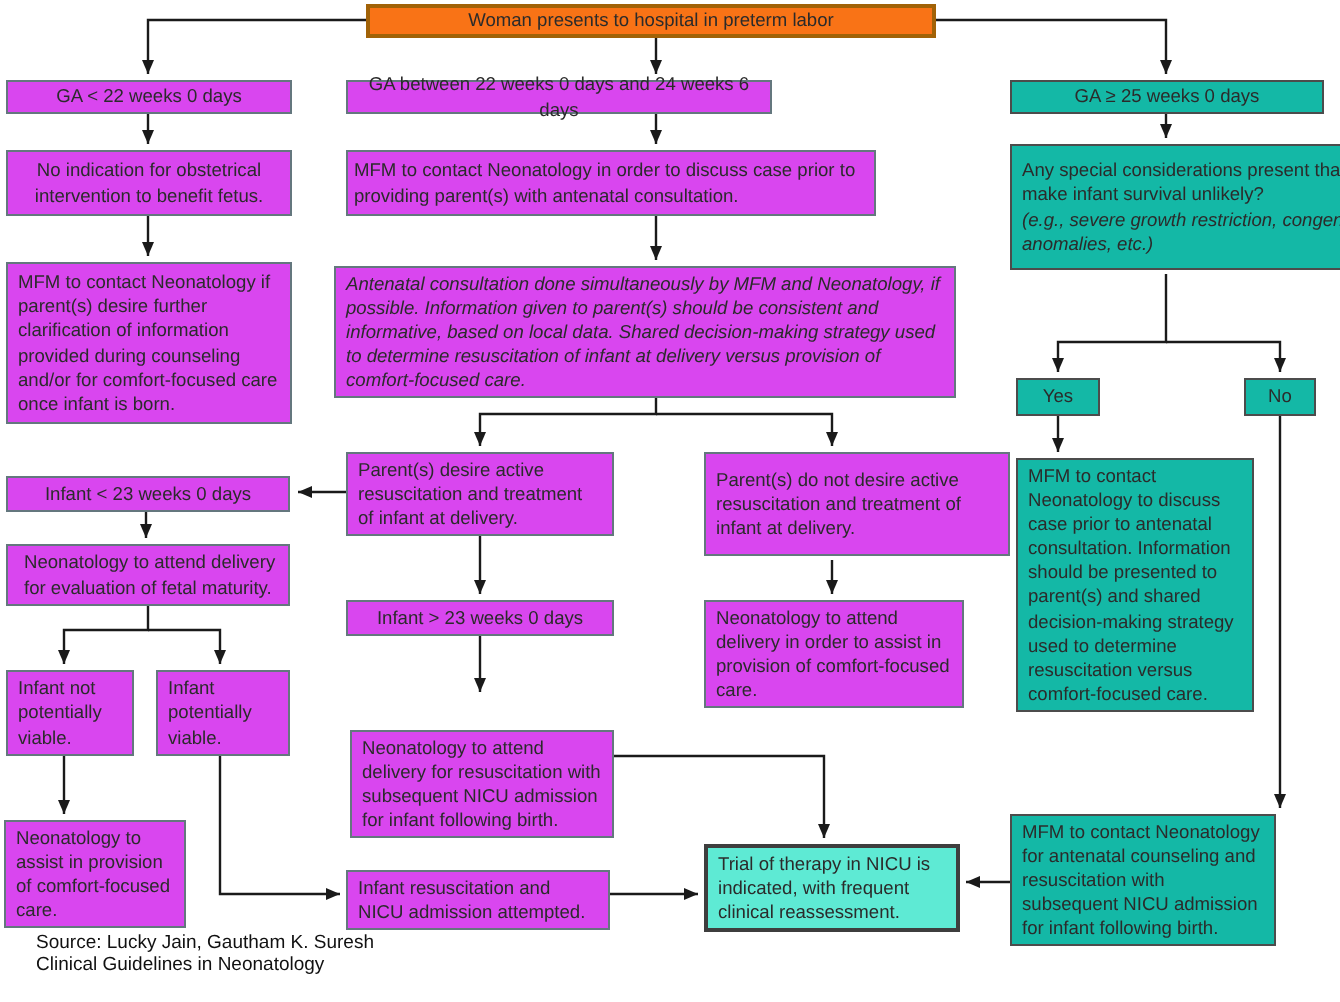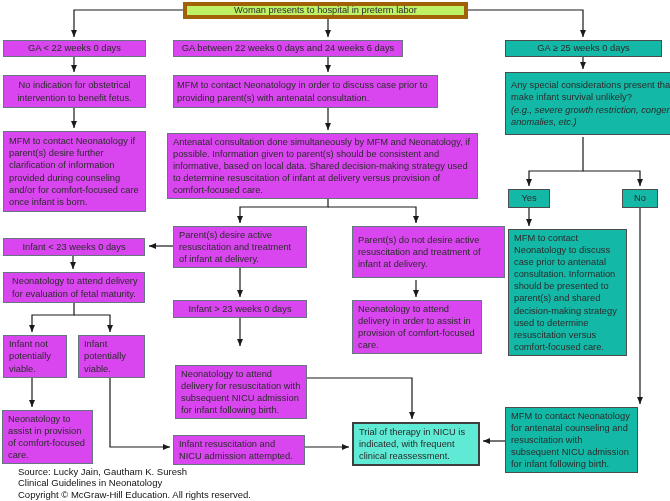--- a/index.html
+++ b/index.html
@@ -3,21 +3,21 @@
 <meta charset="utf-8">
 <style>
   html,body{margin:0;padding:0;background:#ffffff;}
   .stage{position:relative;width:670px;height:501px;background:#ffffff;overflow:hidden;
          font-family:"Liberation Sans", sans-serif;}
   svg.wires{position:absolute;left:0;top:0;width:670px;height:501px;}
   .box{position:absolute;box-sizing:border-box;display:flex;align-items:center;
        padding:2px 5px;font-size:9.3px;line-height:12.1px;color:#2b2b2b;}
   .blue{background:#d946ef;border:1px solid #64777e;}
   .gray{background:#14b8a6;border:1px solid #4c4c4c;}
-  .teal{background:#bef264;border:4px solid #a16207;}
+  .teal{background:#f97316;border:2px solid #a16207;}
   .trial{background:#5eead4;border:2px solid #3e3e3e;}
   .center{justify-content:center;text-align:center;}
   .example{display:block;font-style:italic;}
   .footer{position:absolute;left:18px;top:466px;font-size:9.5px;line-height:11.3px;color:#111;}
 </style>
 </head>
 <body>
 
 <div class="stage">
 
@@ -58,21 +58,21 @@
   </svg>
 
   <div class="box teal center" style="left:183px;top:2px;width:285px;height:17px;">
       <span>Woman presents to hospital in preterm labor</span>
     </div>
 
   <div class="box blue center" style="left:3px;top:40px;width:143px;height:17px;">
       <span>GA &lt; 22 weeks 0 days</span>
     </div>
 
-  <div class="box blue center" style="left:173px;top:40px;width:230px;height:17px;">
+  <div class="box blue center" style="left:173px;top:40px;width:213px;height:17px;">
       <span>GA between 22 weeks 0 days and 24 weeks 6 days</span>
     </div>
 
   <div class="box gray center" style="left:505px;top:40px;width:157px;height:17px;">
       <span>GA ≥ 25 weeks 0 days</span>
     </div>
 
   <div class="box blue center" style="left:3px;top:75px;width:143px;min-height:33px;">
       <span>No indication for obstetrical intervention to benefit fetus.</span>
     </div>
@@ -82,21 +82,21 @@
     </div>
 
   <div class="box gray" style="left:505px;top:72px;width:189px;min-height:63px;">
       <span><span>Any special considerations present that make infant survival unlikely?</span><span class="example">(e.g., severe growth restriction, congenital anomalies, etc.)</span></span>
     </div>
 
   <div class="box blue" style="left:3px;top:131px;width:143px;min-height:81px;">
       <span>MFM to contact Neonatology if parent(s) desire further clarification of information provided during counseling and/or for comfort-focused care once infant is born.</span>
     </div>
 
-  <div class="box blue" style="left:167px;top:133px;width:311px;min-height:63px;">
+  <div class="box blue" style="left:167px;top:133px;width:311px;min-height:63px;font-style:italic;">
       <span>Antenatal consultation done simultaneously by MFM and Neonatology, if possible. Information given to parent(s) should be consistent and informative, based on local data. Shared decision-making strategy used to determine resuscitation of infant at delivery versus provision of comfort-focused care.</span>
     </div>
 
   <div class="box gray center" style="left:508px;top:189px;width:42px;height:19px;">
       <span>Yes</span>
     </div>
 
   <div class="box gray center" style="left:622px;top:189px;width:36px;height:19px;">
       <span>No</span>
     </div>
@@ -153,16 +153,15 @@
       <span>Infant resuscitation and NICU admission attempted.</span>
     </div>
 
   <div class="box trial" style="left:352px;top:422px;width:128px;min-height:40px;">
       <span>Trial of therapy in NICU is indicated, with frequent clinical reassessment.</span>
     </div>
 
   <div class="footer">
     <div>Source: Lucky Jain, Gautham K. Suresh</div>
     <div>Clinical Guidelines in Neonatology</div>
-    <div>Copyright © McGraw-Hill Education. All rights reserved.</div>
   </div>
 
 </div>
 
 </body></html>

